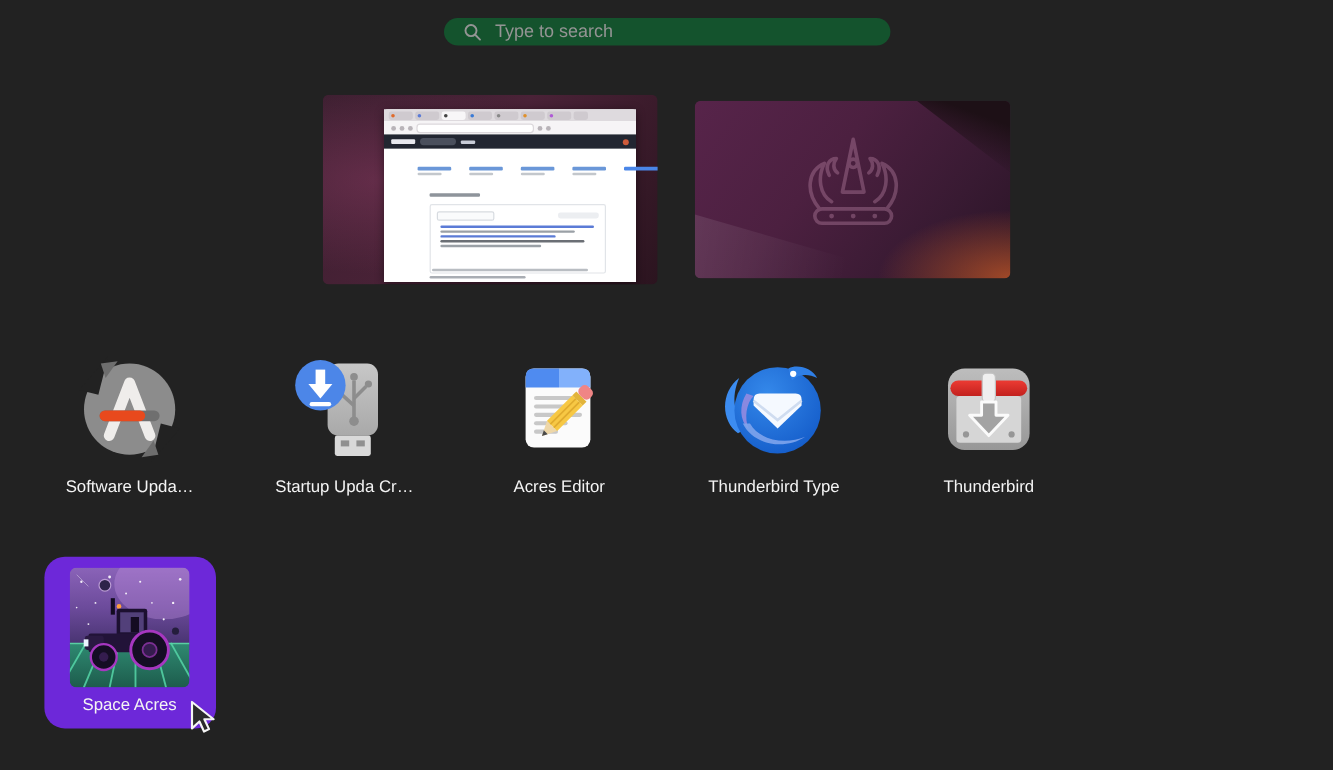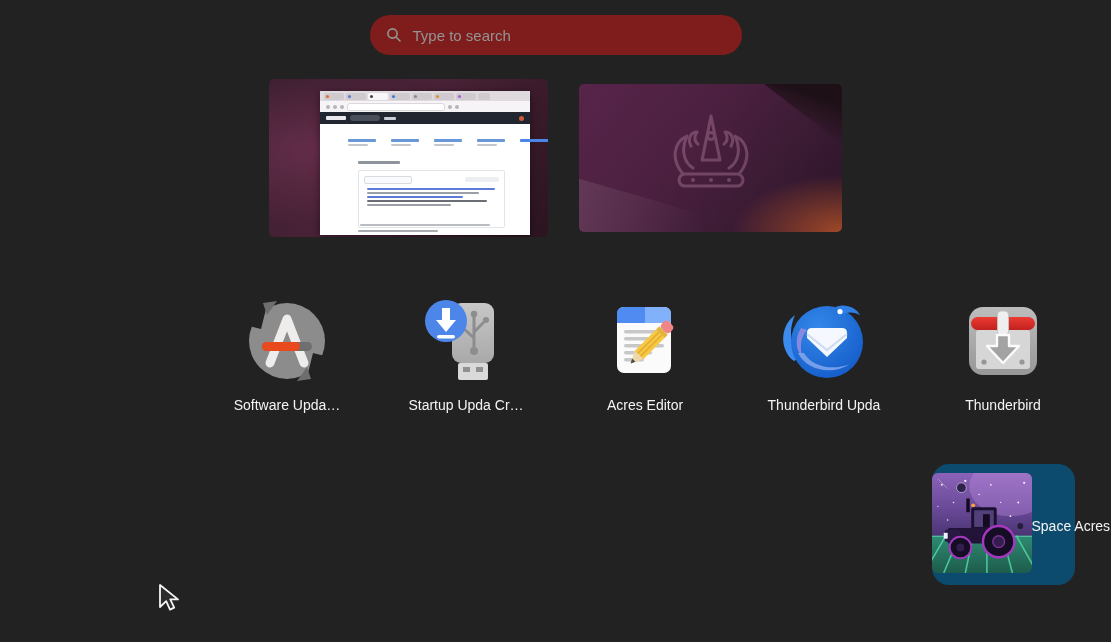--- a/index.html
+++ b/index.html
@@ -5,21 +5,21 @@
   html,body{margin:0;padding:0;}
   body{
     width:1111px;height:642px;position:relative;overflow:hidden;
     background:#222222;
     font-family:"Liberation Sans", sans-serif;
     -webkit-font-smoothing:antialiased;
   }
   
   .search-row{position:absolute;top:15px;left:0;width:100%;display:flex;justify-content:center;}
   .search-pill{
-    width:372px;height:40px;border-radius:20px;background:#7f1d1d;
+    width:372px;height:23px;border-radius:20px;background:#14532d;
     display:flex;align-items:center;gap:11px;padding-left:16px;box-sizing:border-box;
   }
   .search-pill svg{flex:0 0 auto;}
   .search-placeholder{color:#949494;font-size:15px;}
   
   .workspaces{position:absolute;top:79px;left:0;width:100%;height:158px;
     display:flex;justify-content:center;align-items:center;gap:31px;}
   .workspace{border-radius:5px;overflow:hidden;position:relative;flex:0 0 auto;}
   .ws1{width:279px;height:158px;background:
     radial-gradient(120% 90% at 18% 45%, rgba(140,60,100,.45), rgba(0,0,0,0) 55%),
@@ -57,28 +57,28 @@
   .blink i{display:block;width:20px;height:2px;background:#c3c7cc;border-radius:1px;margin-top:2px;}
   .btitle{position:absolute;top:37px;left:38px;width:42px;height:3px;background:#8e949b;border-radius:1px;}
   .bbox{position:absolute;top:46px;left:38px;right:25px;height:56px;border:1px solid #e1e4e8;border-radius:2px;background:#fff;}
   .bfield{position:absolute;top:5px;left:5px;width:46px;height:6px;border:1px solid #d7dbe0;border-radius:2px;background:#fafbfc;}
   .bctrl{position:absolute;top:6px;right:5px;width:34px;height:5px;background:#eceef1;border-radius:2px;}
   .bline{position:absolute;left:8px;height:2px;border-radius:1px;}
   .bcap{position:absolute;top:106px;left:38px;width:80px;height:2px;background:#a9adb3;border-radius:1px;}
   .bfoot{position:absolute;bottom:9px;left:50%;transform:translateX(-50%);width:130px;height:2px;background:#b9bdc2;border-radius:1px;}
   
   .app-grid{position:absolute;top:293px;left:50%;transform:translateX(-50%);width:1074px;}
-  .app-row{display:flex;justify-content:flex-end;}
+  .app-row{display:flex;}
   .app-cell{width:179px;display:flex;flex-direction:column;align-items:center;}
   .app-icon{width:96px;height:96px;display:flex;align-items:center;justify-content:center;}
   .app-label{margin-top:8px;font-size:14px;color:#f4f4f4;white-space:nowrap;}
   .row2{margin-top:51px;}
   .hover-tile{
-    width:143px;border-radius:17px;background:#0c4a6e;
-    display:flex;flex-direction:row;align-items:center;
+    width:143px;border-radius:17px;background:#6d28d9;
+    display:flex;flex-direction:column;align-items:center;
     padding:9px 0 12px 0;box-sizing:border-box;
   }
   .hover-tile .app-icon{width:100px;height:100px;}
   .hover-tile .app-label{margin-top:6px;}
   
   .cursor{position:absolute;left:156px;top:583px;pointer-events:none;}
 </style>
 </head>
 <body>
 
@@ -297,21 +297,21 @@
             <path d="M18 68 C4 58 3 34 19 22 C12 38 14 54 27 63 Z" fill="#3c8cf0"></path>
             <circle cx="51" cy="49" r="36" fill="url(#tbBg)"></circle>
             <path d="M60 14 C68 10 80 14 84 22 C76 18 68 19 63 24 Z" fill="#2f7fe6"></path>
             <circle cx="64" cy="18.5" r="2.6" fill="#ffffff"></circle>
             <path d="M25 35 C19 45 19 57 27 65 C23 55 25 43 31 37 Z" fill="#9a8ce0" opacity="0.85"></path>
             <path d="M22 60 C30 77 56 83 74 71 C57 78 36 74 28 60 Z" fill="#7ea4ec" opacity="0.9"></path>
             <path d="M31 40 Q31 35 36 35 H66 Q71 35 71 40 V45 L51 64 L31 45 Z" fill="#f5f9ff"></path>
             <path d="M31 41 L51 57 L71 41" fill="none" stroke="#cfdcf0" stroke-width="2.2"></path>
           </svg>
         </div>
-        <div class="app-label">Thunderbird Upda</div>
+        <div class="app-label">Thunderbird Type</div>
       </div>
 
       <div class="app-cell">
         <div class="app-icon">
           <svg width="96" height="96" viewBox="0 0 96 96">
             <defs>
               <linearGradient id="trBg" x1="0" y1="0" x2="0" y2="1">
                 <stop offset="0" stop-color="#bdbdbd"></stop>
                   <stop offset="1" stop-color="#979797"></stop>
               </linearGradient>

